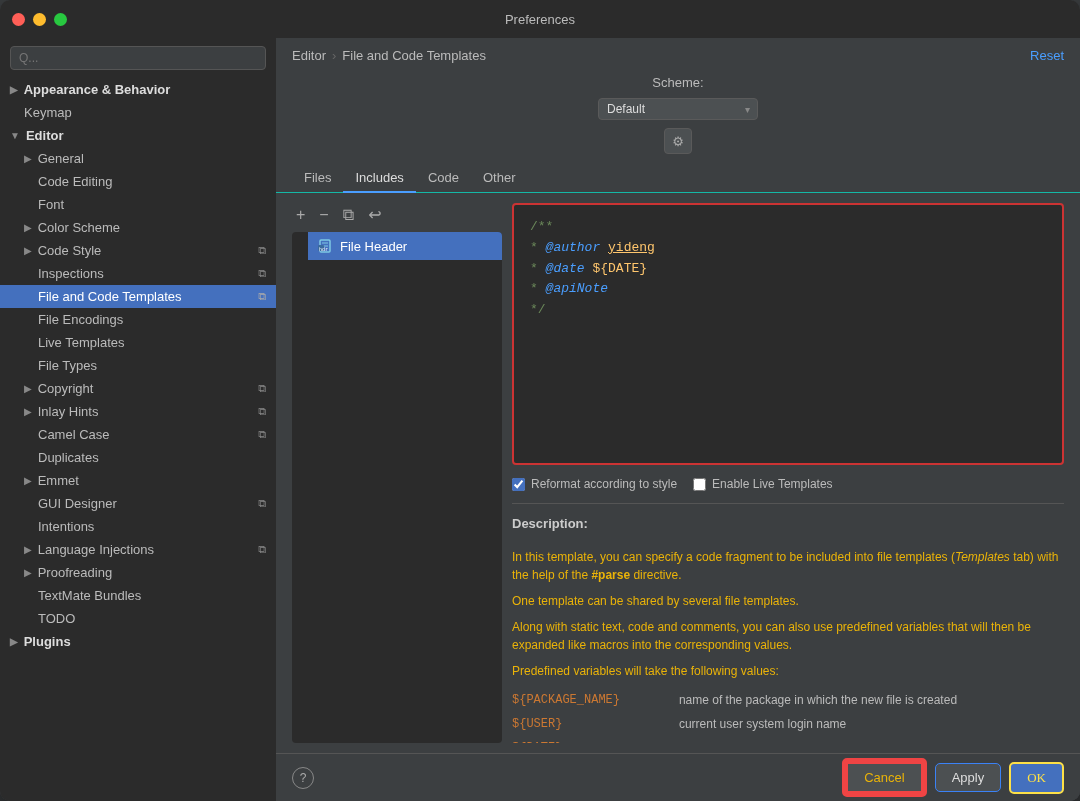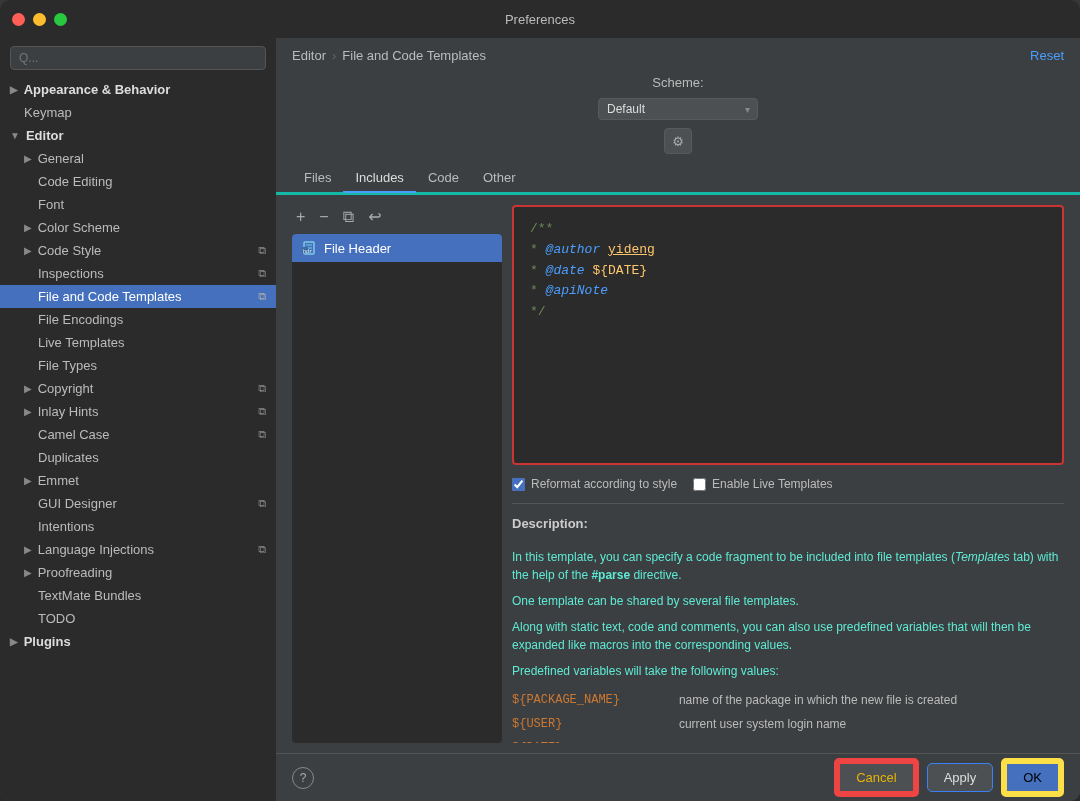--- a/index.html
+++ b/index.html
@@ -196,21 +196,21 @@
       display: flex;
       align-items: center;
       justify-content: center;
       cursor: pointer;
       color: #aaa;
       font-size: 13px;
     }
     .tabs-bar {
       display: flex;
       padding: 0 16px;
-      border-bottom: 3px solid #14b8a6;
+      border-bottom: 1px solid #14b8a6;
       flex-shrink: 0;
     }
     .tab {
       padding: 6px 12px;
       font-size: 13px;
       color: #bbb;
       cursor: pointer;
       border-bottom: 2px solid transparent;
       margin-bottom: -1px;
     }
@@ -255,20 +255,21 @@
       overflow-y: auto;
     }
     .list-item {
       padding: 6px 10px;
       font-size: 13px;
       color: #bbb;
       cursor: pointer;
       display: flex;
       align-items: center;
       gap: 6px;
+      margin-left: 16px;
     }
     .list-item.active {
       background: #4470be;
       color: #fff;
     }
     .file-icon {
       width: 16px;
       height: 16px;
       flex-shrink: 0;
       display: inline-flex;
@@ -324,21 +325,21 @@
       padding: 10px 0 0 0;
       max-height: 240px;
       overflow-y: auto;
     }
     .description-title {
       font-weight: 600;
       font-size: 13px;
       color: #ccc;
       margin-bottom: 14px;
     }
-    .description-text { margin-bottom: 8px; color: #5eead4; }
+    .description-text { margin-bottom: 8px; color: #eab308; }
     .description-text em { font-style: italic; }
     .var-table { width: 100%; border-collapse: collapse; margin-top: 8px; }
     .var-table td {
       padding: 3px 8px 3px 0;
       font-size: 12px;
       color: #bbb;
       vertical-align: top;
     }
     .var-table td:first-child {
       color: #cc7832;
@@ -386,22 +387,23 @@
       color: #eab308;
       border: 6px solid #ef4444;
     }
     .btn-apply {
       background: #4c5052;
       color: #ddd;
       border: 1px solid #3b82f6;
     }
     .btn-ok {
       background: #4470be;
-      color: #000000;
-      border: 6px solid #fde047;
+      color: #fde047;
+      border: 2px solid #fde047;
+      font-family: Liberation Serif, serif;
     }
   </style>
 </head>
 <body>
 
 <div class="window">
 
   <div class="titlebar">
     <div class="titlebar-buttons">
       <button class="titlebar-btn btn-close"></button>

